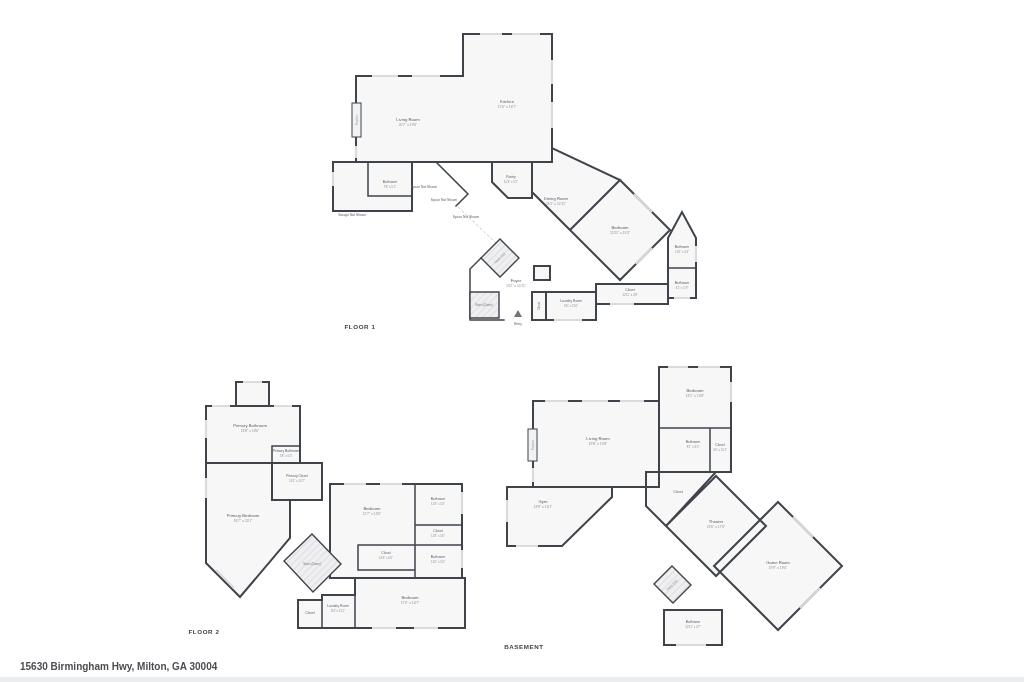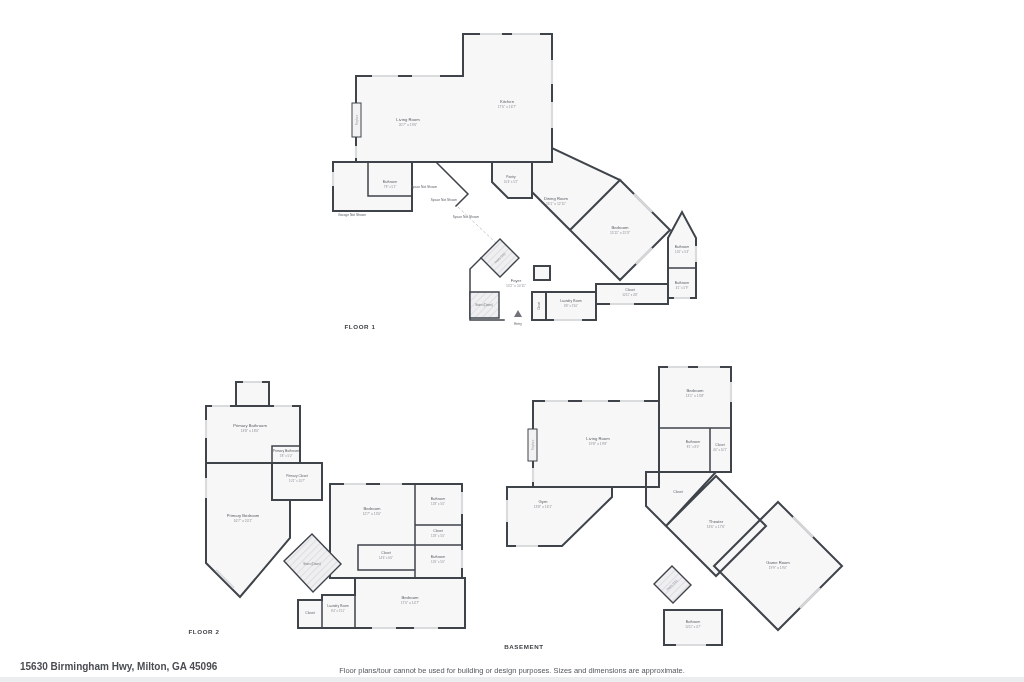--- a/index.html
+++ b/index.html
@@ -186,16 +186,15 @@
       <text class="rd" x="716" y="528">13'6" x 17'6"</text>
       <text class="st xs" x="672" y="586" transform="rotate(-45 672 585)">Stairs (Up)</text>
       <text class="rn" x="778" y="564">Game Room</text>
       <text class="rd" x="778" y="569">19'9" x 19'0"</text>
       <text class="rn sm" x="693" y="623">Bathroom</text>
       <text class="rd xs" x="693" y="628">10'11" x 4'7"</text>
       <text class="fl" x="524" y="649">BASEMENT</text>
     </g>
   </svg>
 
-  <div class="addr">15630 Birmingham Hwy, Milton, GA 45096</div>
-  <div class="disc">Floor plans/tour cannot be used for building or design purposes. Sizes and dimensions are approximate.</div>
+  <div class="addr">15630 Birmingham Hwy, Milton, GA 30004</div>
   <div class="strip"></div>
 </div>
 
 </body></html>

